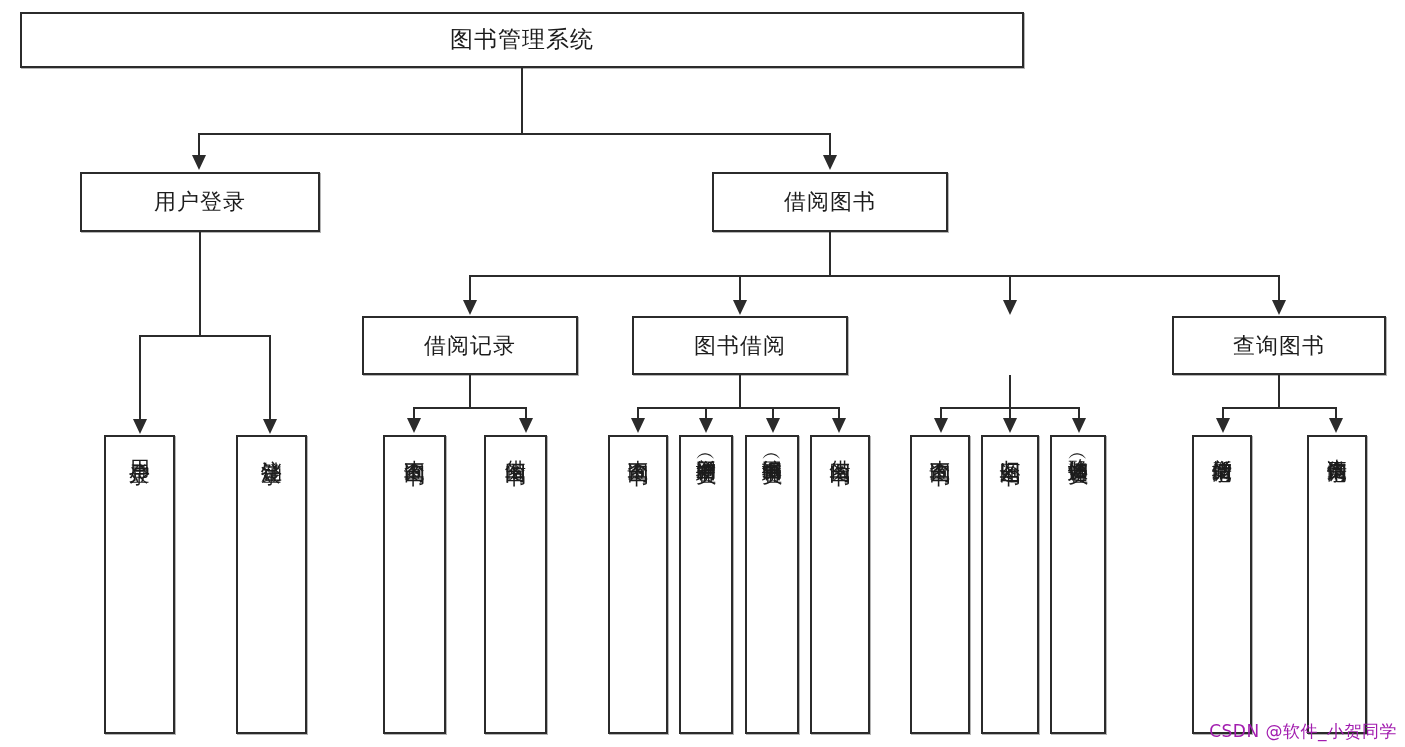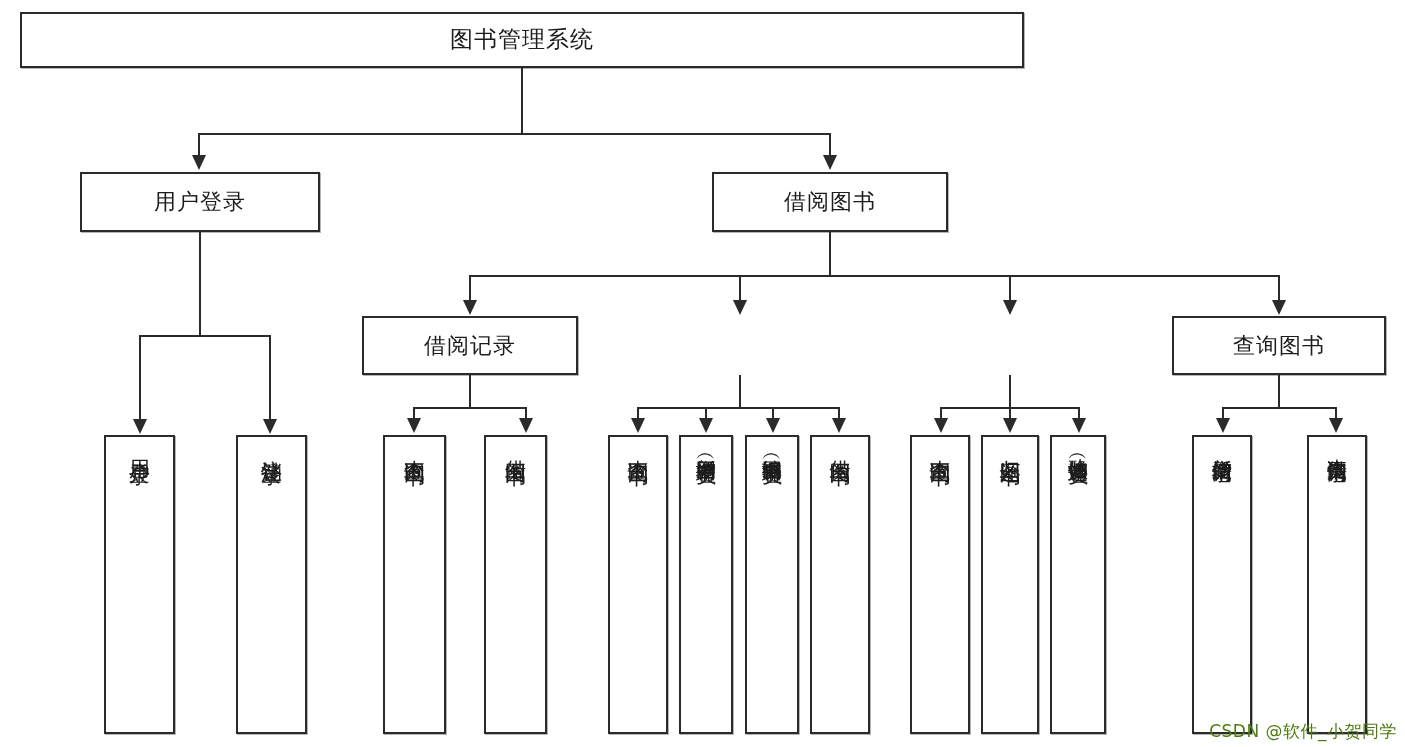--- a/index.html
+++ b/index.html
@@ -74,21 +74,21 @@
     height: 0;
     border-left: 7px solid transparent;
     border-right: 7px solid transparent;
     border-top: 15px solid #2b2b2b;
   }
   #watermark {
     position: absolute;
     right: 8px;
     bottom: 4px;
     font-size: 17px;
-    color: #4d7c0f;
+    color: #a21caf;
     letter-spacing: 0.5px;
     white-space: nowrap;
     user-select: none;
   }
 </style>
 </head>
 <body>
 
 <div id="canvas">
 
@@ -130,20 +130,23 @@
   <div class="arrow" style="left:733px; top:300px;"></div>
 
   <div class="ln v" style="left:1009px; top:275px; width:2px; height:27px;"></div>
   <div class="arrow" style="left:1003px; top:300px;"></div>
 
   <div class="ln v" style="left:1278px; top:275px; width:2px; height:27px;"></div>
   <div class="arrow" style="left:1272px; top:300px;"></div>
 
   <div class="node h" style="left:362px; top:316px; width:216px; height:59px;">
     <span class="label">借阅记录</span>
+  </div>
+  <div class="node h" style="left:632px; top:316px; width:216px; height:59px;">
+    <span class="label">图书借阅</span>
   </div>
   <div class="node h" style="left:1172px; top:316px; width:214px; height:59px;">
     <span class="label">查询图书</span>
   </div>
 
   <div class="ln v" style="left:469px; top:375px; width:2px; height:33px;"></div>
   <div class="ln h" style="left:413px; top:407px; width:114px; height:2px;"></div>
   <div class="ln v" style="left:413px; top:407px; width:2px; height:13px;"></div>
   <div class="arrow" style="left:407px; top:418px;"></div>
   <div class="ln v" style="left:525px; top:407px; width:2px; height:13px;"></div>

